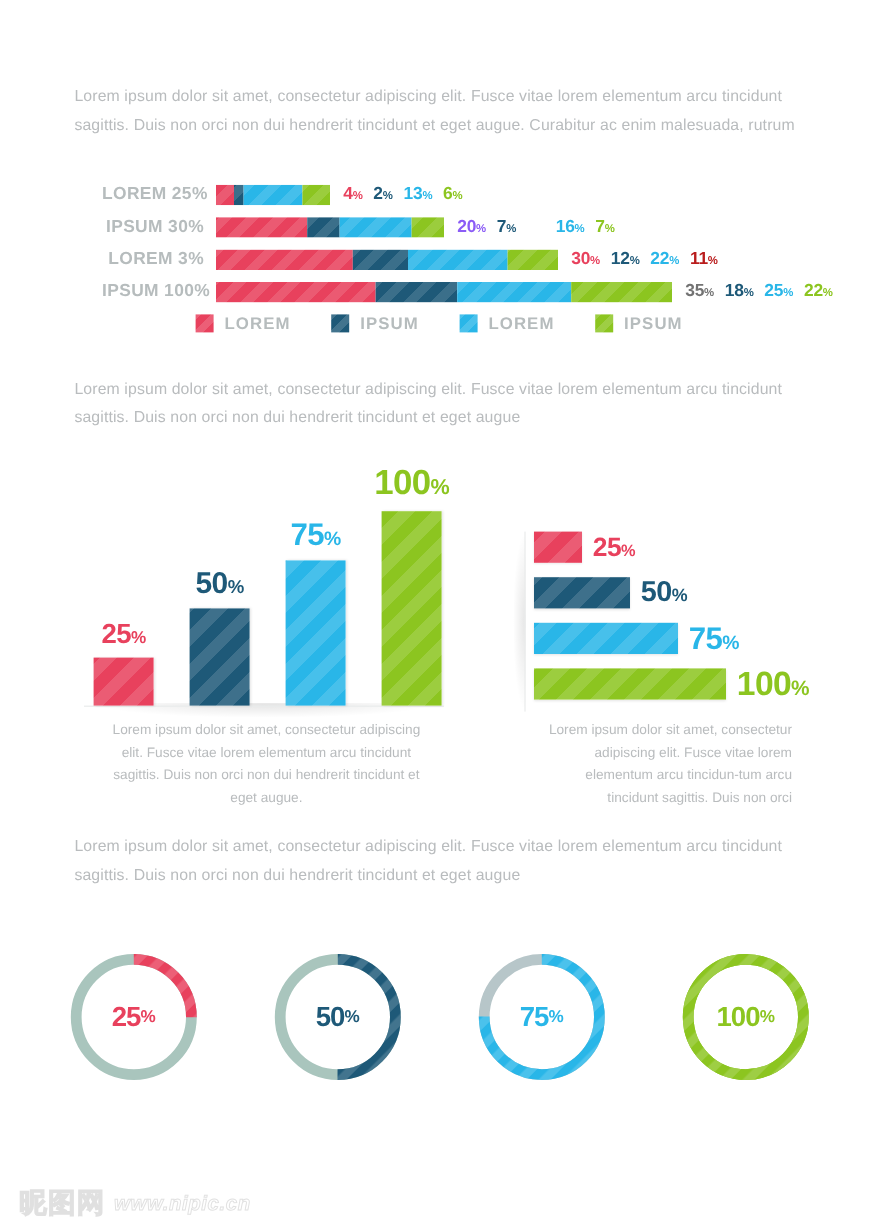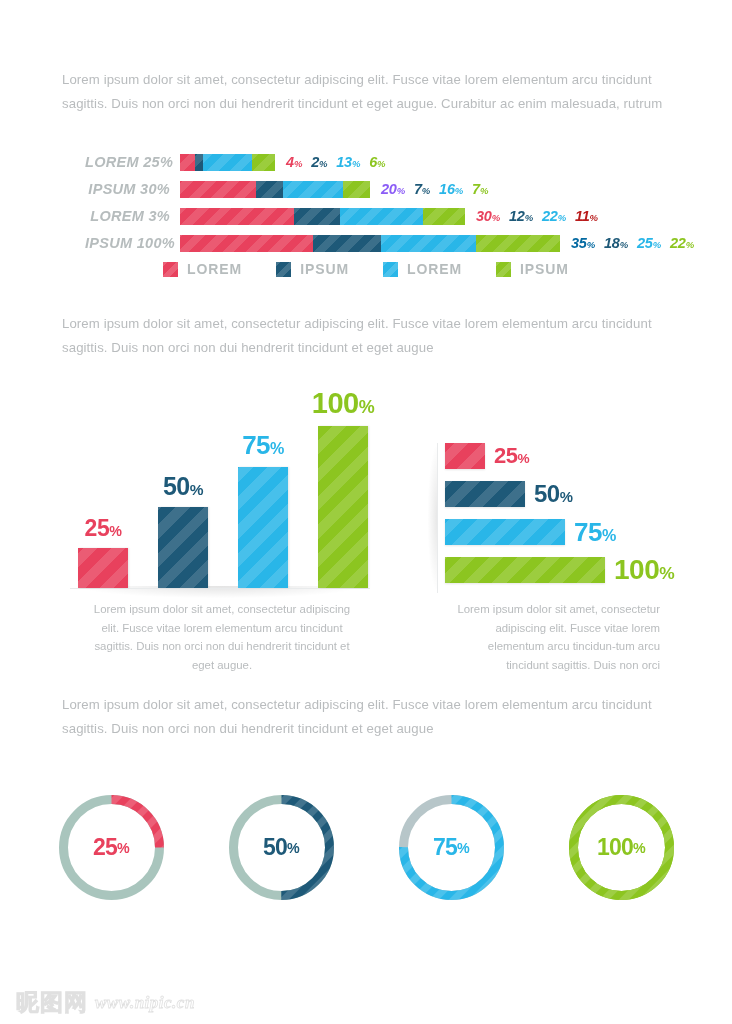--- a/index.html
+++ b/index.html
@@ -38,21 +38,20 @@
 
   
   .stack-wrap { position: absolute; left: 0; top: 152px; width: 732px; }
 
   .stack-row {
     position: relative;
     height: 20px;
     margin-bottom: 7px;
     display: flex;
     align-items: center;
-    font-style: italic;
   }
   .stack-label {
     width: 95px;
     text-align: right;
     padding-right: 10px;
     color: #b6bcbd;
     font-size: 14.5px;
     font-weight: 700;
     letter-spacing: .3px;
     white-space: nowrap;
@@ -222,21 +221,21 @@
     -webkit-text-stroke: 1px #c8c8c8;
     text-shadow: 0 0 0 #c8c8c8;
     font-family: "DejaVu Sans", sans-serif;
     font-weight: 700;
     letter-spacing: 1px;
   }
   .wm-url {
     font-size: 17px;
     color: #ffffff;
     -webkit-text-stroke: .8px #c8c8c8;
-    font-family: Liberation Serif, serif;
+    font-family: Liberation Sans, sans-serif;
     font-weight: 700;
     font-style: italic;
     letter-spacing: .5px;
   }
   .idbar {
     position: absolute;
     right: 0; bottom: 16px;
     background: #bcbcbc;
     color: #ffffff;
     font-size: 13.5px;
@@ -273,21 +272,21 @@
         <div class="stack-label">IPSUM 30%</div>
         <div class="stack-bar" style="width: 190px;">
           <div class="seg" title="20%" style="width: 40%; background: repeating-linear-gradient(-45deg, rgb(232, 65, 93) 0px, rgb(232, 65, 93) 8px, rgb(235, 90, 114) 8px, rgb(235, 90, 114) 16px);"></div>
           <div class="seg" title="7%" style="width: 14%; background: repeating-linear-gradient(-45deg, rgb(30, 89, 120) 0px, rgb(30, 89, 120) 8px, rgb(59, 111, 138) 8px, rgb(59, 111, 138) 16px);"></div>
           <div class="seg" title="16%" style="width: 32%; background: repeating-linear-gradient(-45deg, rgb(41, 182, 232) 0px, rgb(41, 182, 232) 8px, rgb(69, 191, 235) 8px, rgb(69, 191, 235) 16px);"></div>
           <div class="seg" title="7%" style="width: 14%; background: repeating-linear-gradient(-45deg, rgb(140, 197, 32) 0px, rgb(140, 197, 32) 8px, rgb(155, 205, 61) 8px, rgb(155, 205, 61) 16px);"></div>
         </div>
         <div class="stack-vals">
           <span class="val" style="color: #8b5cf6;"><span class="num">20</span><span class="pct">%</span></span>
           <span class="val" style="color: rgb(30, 89, 120);"><span class="num">7</span><span class="pct">%</span></span>
-          <span class="val" style="color: rgb(41, 182, 232);"><span class="num">16</span><span class="pct">%</span></span>
+          <span class="val" style="color: rgb(41, 182, 232); margin-left: 24px;"><span class="num">16</span><span class="pct">%</span></span>
           <span class="val" style="color: rgb(140, 197, 32);"><span class="num">7</span><span class="pct">%</span></span>
         </div>
       </div>
       <div class="stack-row">
         <div class="stack-label">LOREM 3%</div>
         <div class="stack-bar" style="width: 285px;">
           <div class="seg" title="30%" style="width: 40%; background: repeating-linear-gradient(-45deg, rgb(232, 65, 93) 0px, rgb(232, 65, 93) 8px, rgb(235, 90, 114) 8px, rgb(235, 90, 114) 16px);"></div>
           <div class="seg" title="12%" style="width: 16%; background: repeating-linear-gradient(-45deg, rgb(30, 89, 120) 0px, rgb(30, 89, 120) 8px, rgb(59, 111, 138) 8px, rgb(59, 111, 138) 16px);"></div>
           <div class="seg" title="22%" style="width: 29.3333%; background: repeating-linear-gradient(-45deg, rgb(41, 182, 232) 0px, rgb(41, 182, 232) 8px, rgb(69, 191, 235) 8px, rgb(69, 191, 235) 16px);"></div>
           <div class="seg" title="11%" style="width: 14.6667%; background: repeating-linear-gradient(-45deg, rgb(140, 197, 32) 0px, rgb(140, 197, 32) 8px, rgb(155, 205, 61) 8px, rgb(155, 205, 61) 16px);"></div>
@@ -301,21 +300,21 @@
       </div>
       <div class="stack-row">
         <div class="stack-label">IPSUM 100%</div>
         <div class="stack-bar" style="width: 380px;">
           <div class="seg" title="35%" style="width: 35%; background: repeating-linear-gradient(-45deg, rgb(232, 65, 93) 0px, rgb(232, 65, 93) 8px, rgb(235, 90, 114) 8px, rgb(235, 90, 114) 16px);"></div>
           <div class="seg" title="18%" style="width: 18%; background: repeating-linear-gradient(-45deg, rgb(30, 89, 120) 0px, rgb(30, 89, 120) 8px, rgb(59, 111, 138) 8px, rgb(59, 111, 138) 16px);"></div>
           <div class="seg" title="25%" style="width: 25%; background: repeating-linear-gradient(-45deg, rgb(41, 182, 232) 0px, rgb(41, 182, 232) 8px, rgb(69, 191, 235) 8px, rgb(69, 191, 235) 16px);"></div>
           <div class="seg" title="22%" style="width: 22%; background: repeating-linear-gradient(-45deg, rgb(140, 197, 32) 0px, rgb(140, 197, 32) 8px, rgb(155, 205, 61) 8px, rgb(155, 205, 61) 16px);"></div>
         </div>
         <div class="stack-vals">
-          <span class="val" style="color: #0369a1;"><span class="num">35</span><span class="pct">%</span></span>
+          <span class="val" style="color: #737373;"><span class="num">35</span><span class="pct">%</span></span>
           <span class="val" style="color: rgb(30, 89, 120);"><span class="num">18</span><span class="pct">%</span></span>
           <span class="val" style="color: rgb(41, 182, 232);"><span class="num">25</span><span class="pct">%</span></span>
           <span class="val" style="color: rgb(140, 197, 32);"><span class="num">22</span><span class="pct">%</span></span>
         </div>
       </div>
     </div>
 
   <div class="legend">
       <div class="legend-item">
         <span class="swatch" style="background: repeating-linear-gradient(-45deg, rgb(232, 65, 93) 0px, rgb(232, 65, 93) 6px, rgb(236, 95, 119) 6px, rgb(236, 95, 119) 12px);"></span>

